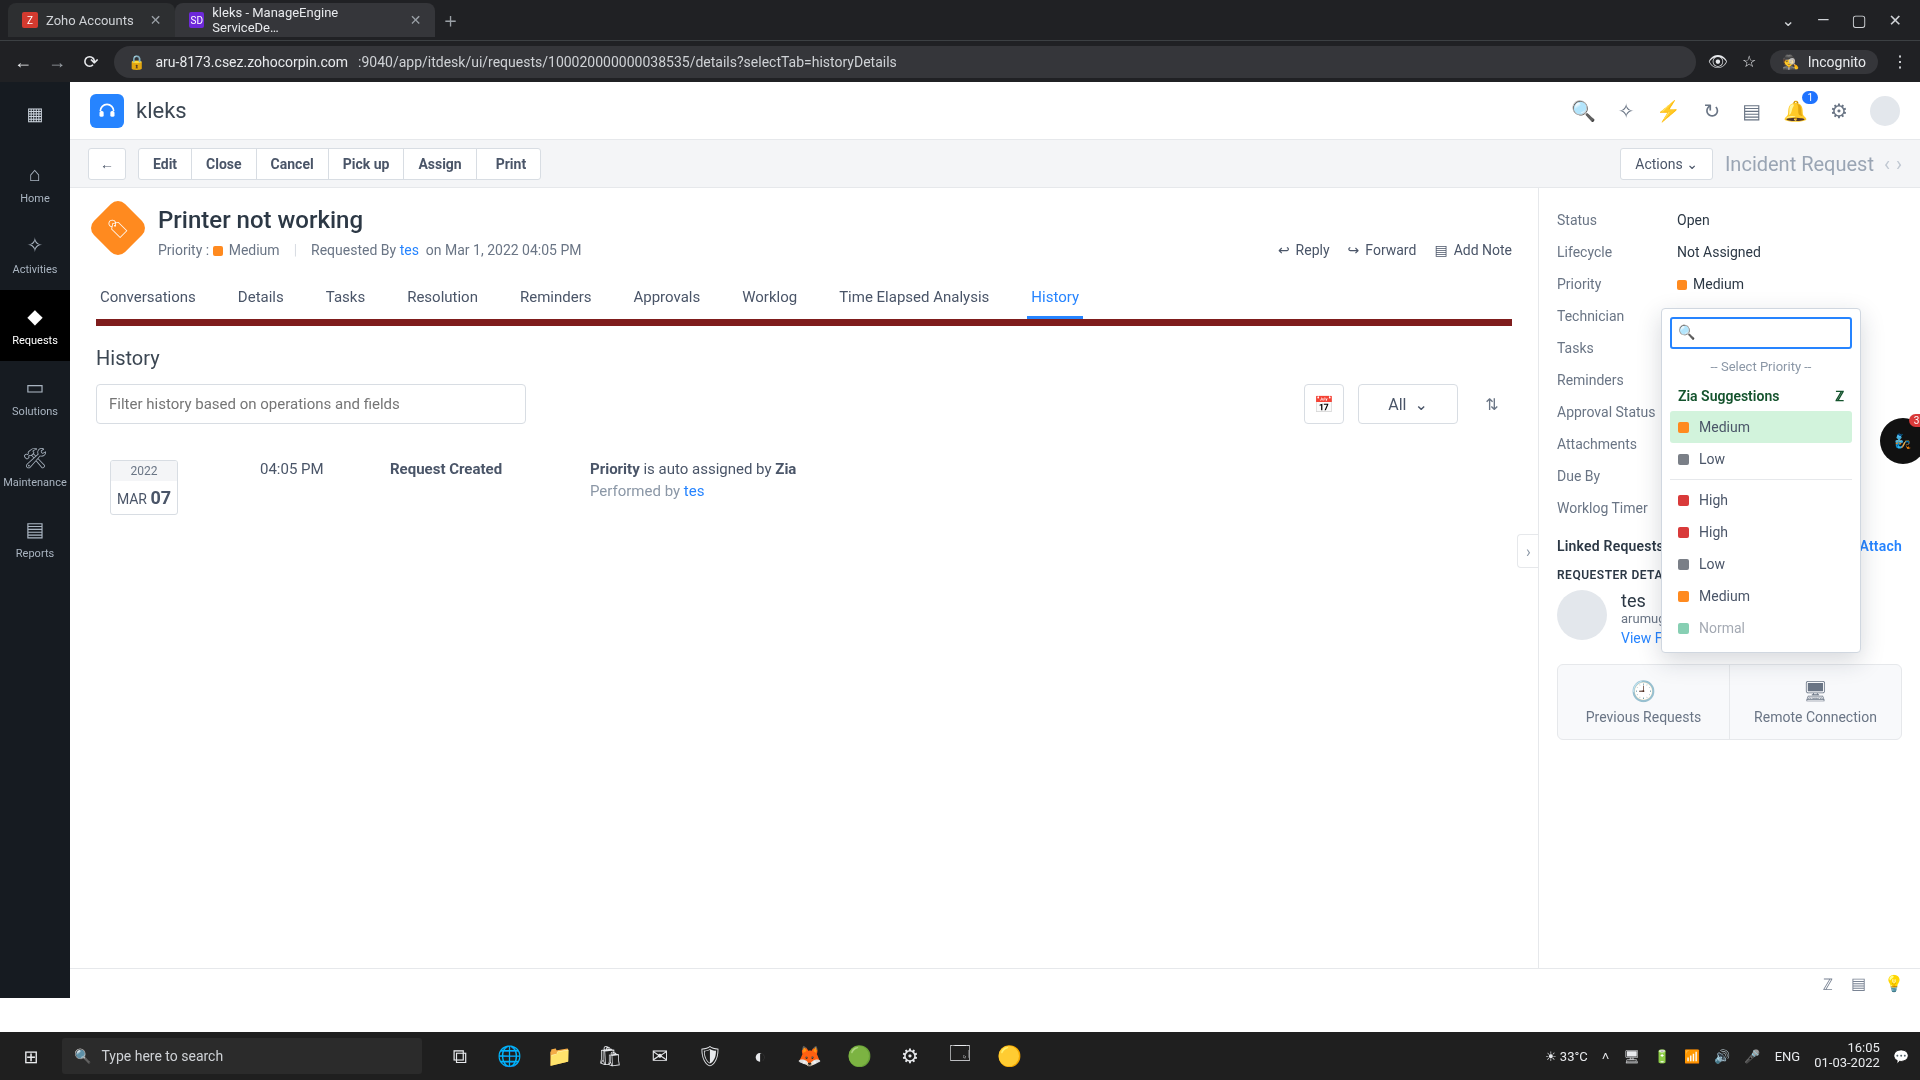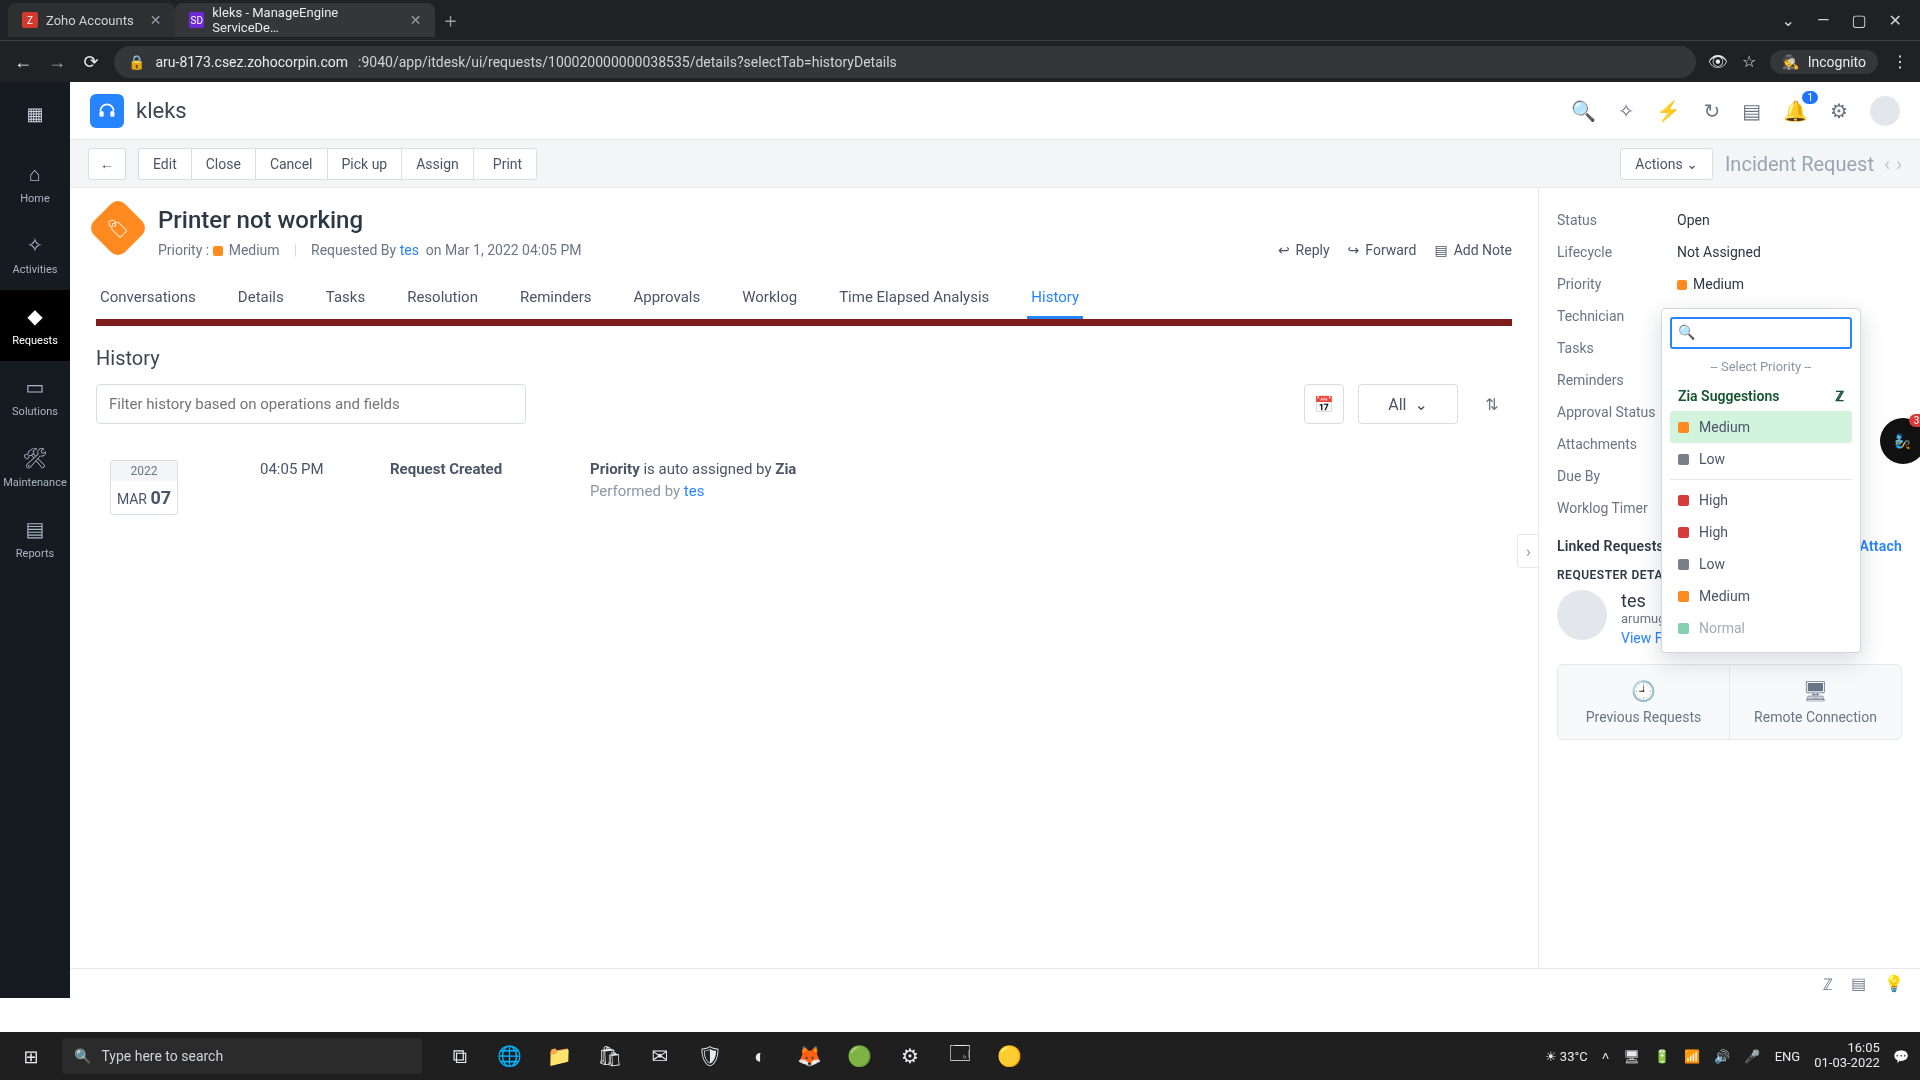--- a/index.html
+++ b/index.html
@@ -42,21 +42,21 @@
 .avatar-sm { width: 30px; height: 30px; border-radius: 50%; background: #e3e7ec; }
 
 .action-bar { display: flex; align-items: center; height: 48px; background: #f4f5f7; padding: 0 18px; gap: 12px; border-bottom: 1px solid #e6e8eb; }
 .iconbtn, .txtbtn {
   background: #fff; border: 1px solid #d8dde3; border-radius: 3px;
   height: 32px; display: flex; align-items: center; padding: 0 14px;
   font-size: 14px; color: #4a5568; cursor: pointer;
 }
 .iconbtn { width: 38px; justify-content: center; padding: 0; }
 .btngroup { display: flex; }
-.btngroup .txtbtn { border-radius: 0; margin-left: -1px; }
+.btngroup .txtbtn { border-radius: 0; margin-left: -1px; font-weight: bold; }
 .btngroup .txtbtn:first-child { border-radius: 3px 0 0 3px; margin-left: 0; }
 .btngroup .txtbtn:last-child { border-radius: 0 3px 3px 0; padding-left: 19px; }
 .action-bar .spacer { flex: 1; }
 .incident-label { color: #9aa5b4; font-size: 20px; display: flex; align-items: center; gap: 10px; }
 .chevs { color: #c0c8d2; font-size: 20px; display: flex; gap: 6px; }
 
 .body { flex: 1; display: flex; min-height: 0; }
 .left { flex: 1; padding: 18px 26px; position: relative; overflow: hidden; }
 .req-head { display: flex; gap: 18px; align-items: flex-start; }
 .req-icon { width: 44px; height: 44px; border-radius: 10px; background: #ff8a1f; transform: rotate(45deg); display: flex; align-items: center; justify-content: center; }

